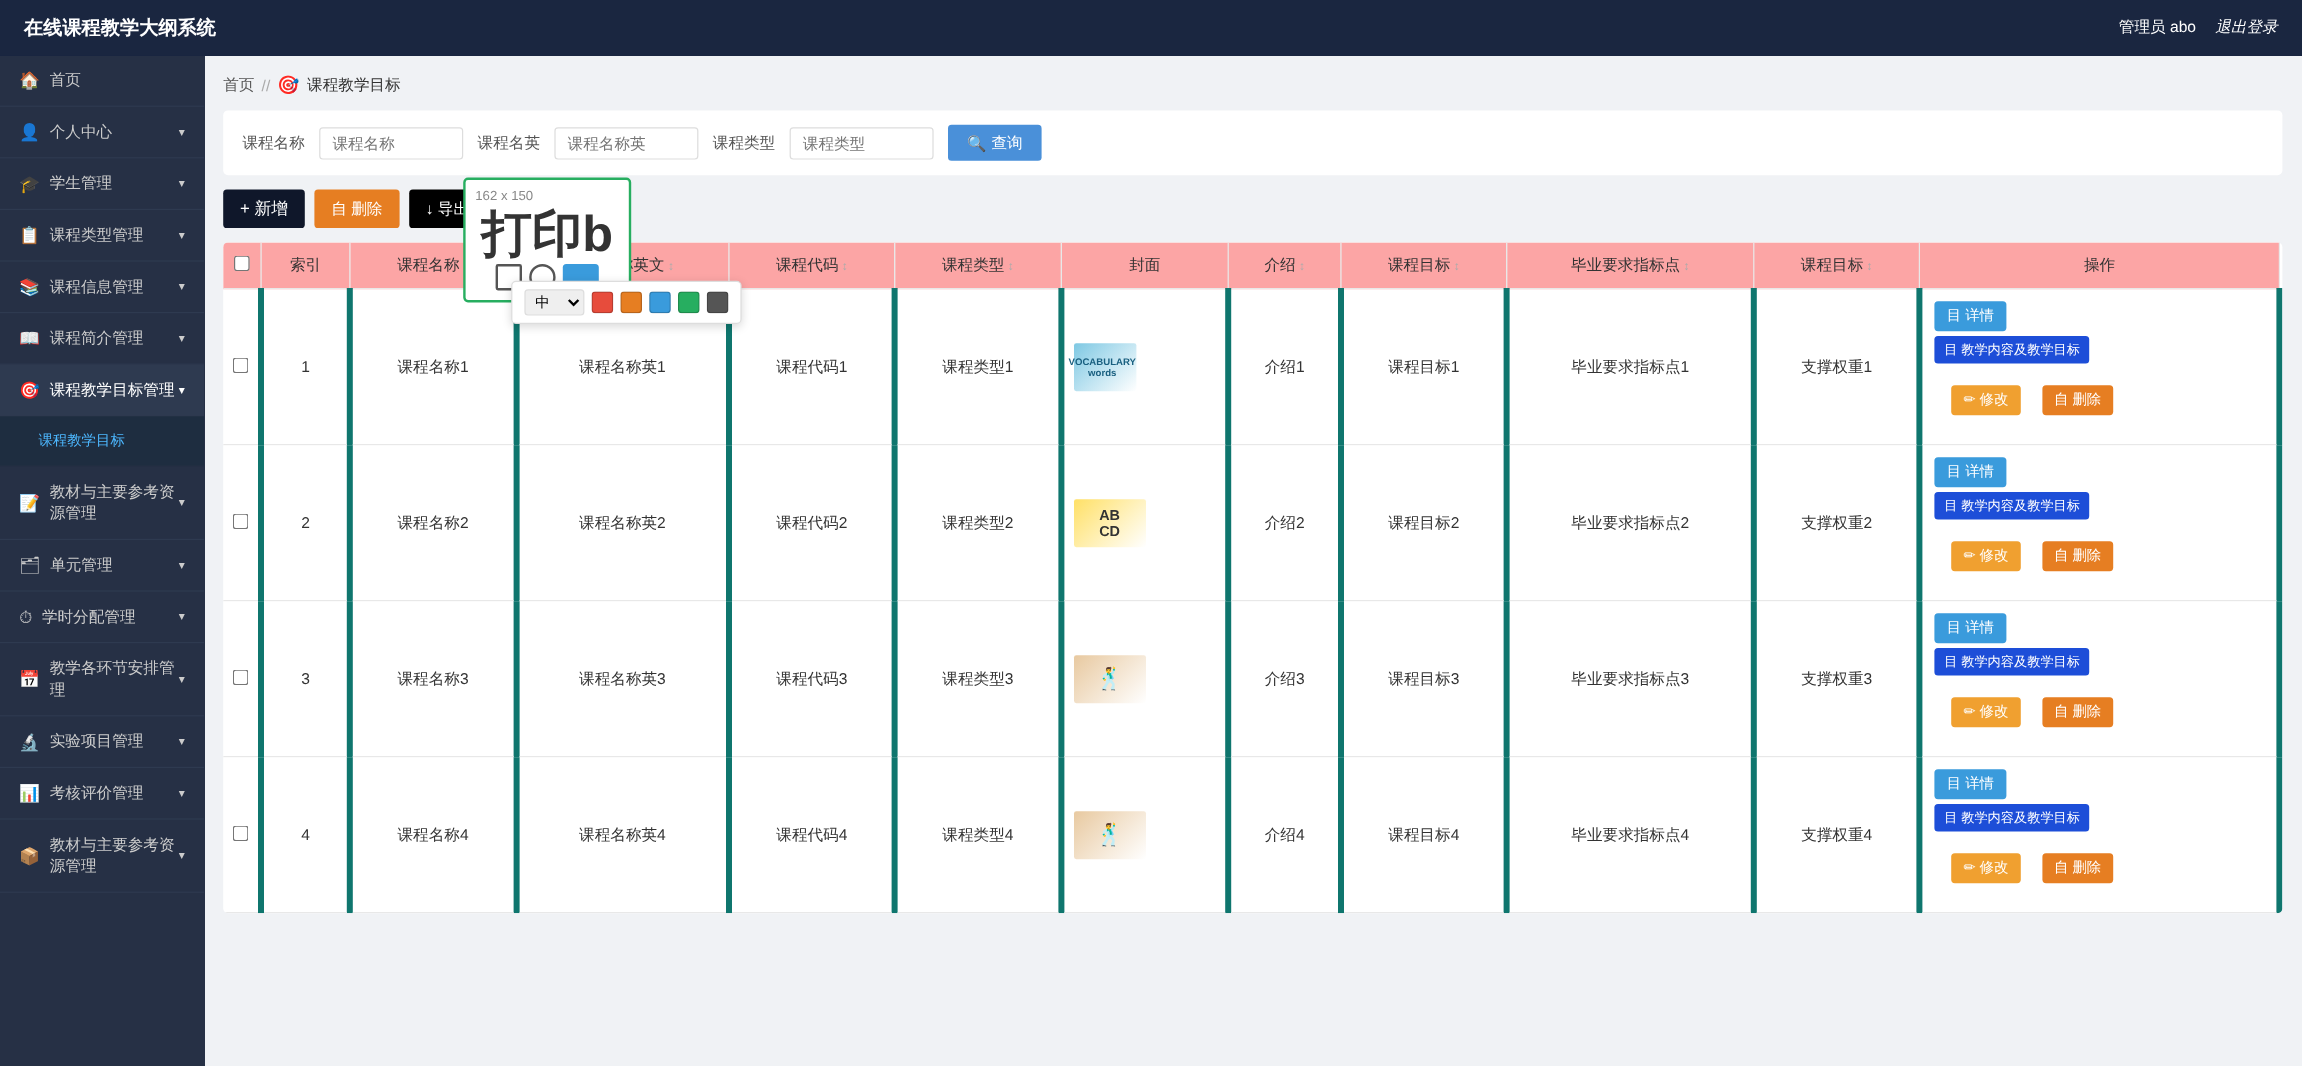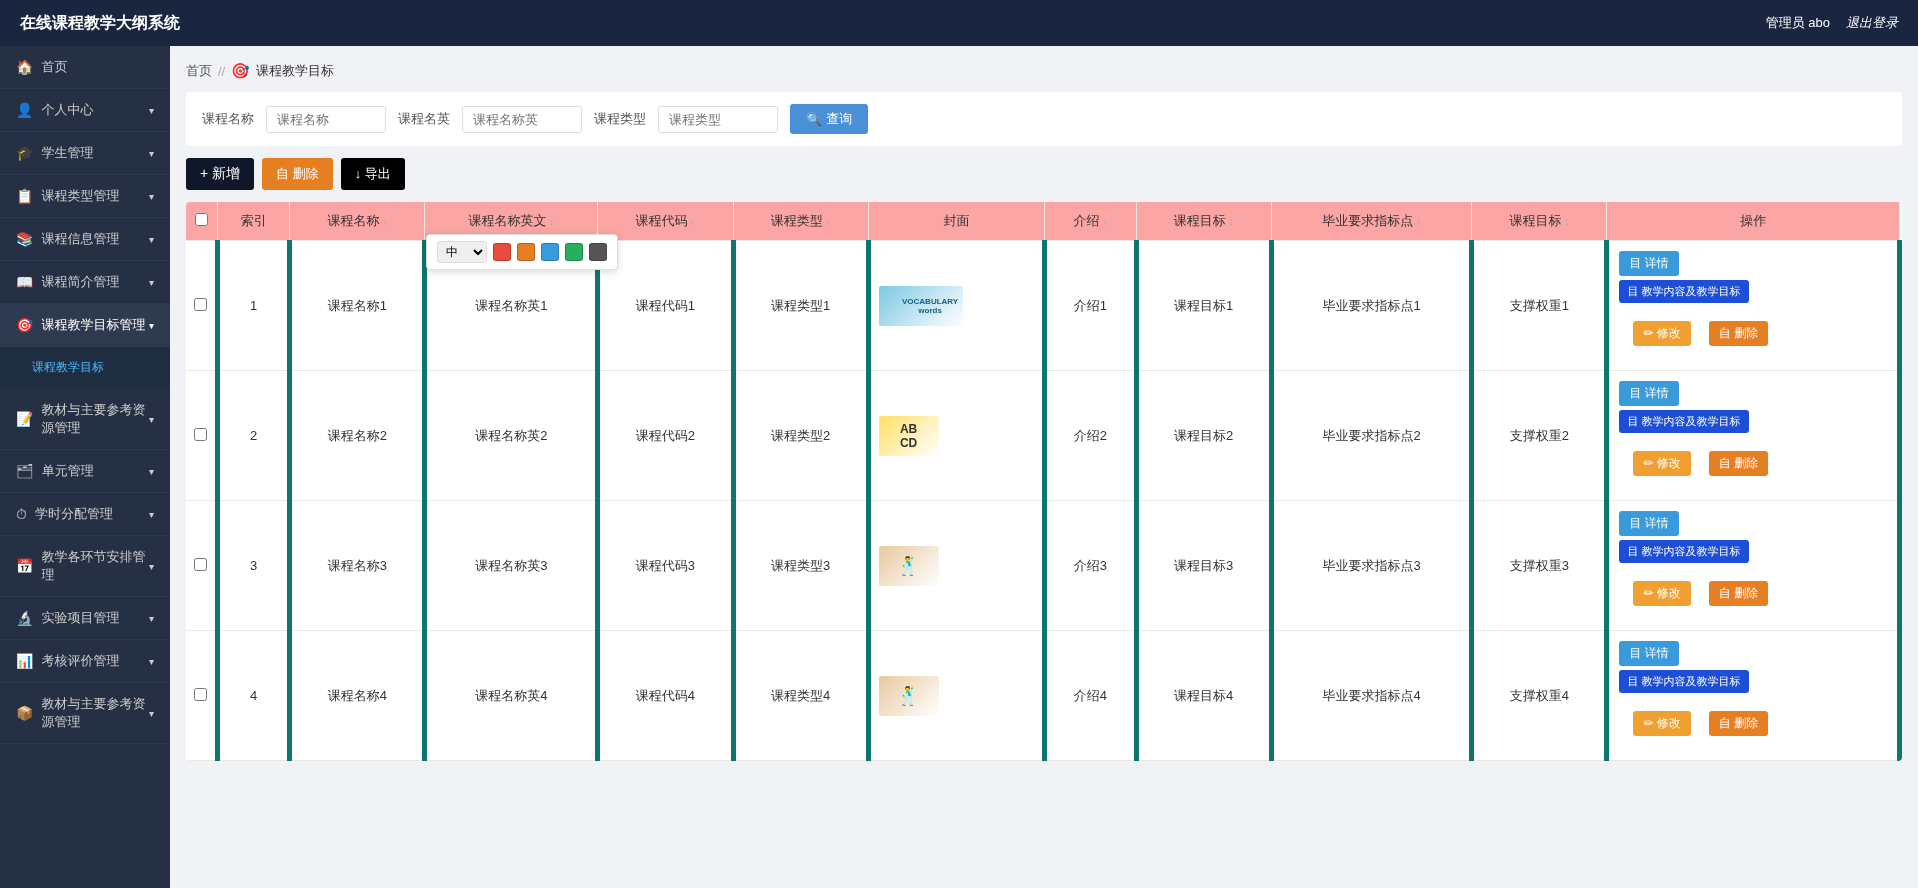--- a/index.html
+++ b/index.html
@@ -253,27 +253,27 @@
     .btn-detail { background: #3a9bdc; color: #fff; border: none; border-radius: 3px; padding: 4px 10px; font-size: 12px; cursor: pointer; margin: 2px; }
     .btn-teach { background: #1d4ed8; color: #fff; border: none; border-radius: 3px; padding: 4px 8px; font-size: 12px; cursor: pointer; margin: 2px; }
     .btn-edit { background: #f0a030; color: #fff; border: none; border-radius: 3px; padding: 4px 10px; font-size: 12px; cursor: pointer; margin: 16px; }
     .btn-del { background: #e67e22; color: #fff; border: none; border-radius: 3px; padding: 4px 10px; font-size: 12px; cursor: pointer; margin: 2px; }
 
     .checkbox-cell { width: 30px; }
     input[type="checkbox"] { cursor: pointer; }
 
     
     .img-words {
-      width: 84px; height: 40px;
+      width: 52px; height: 40px;
       background: linear-gradient(135deg, #7ec8e3, #fff);
       font-size: 8px;
       color: #333;
       display: flex;
       align-items: center;
-      justify-content: center;
+      justify-content: flex-end;
       border-radius: 2px;
       font-weight: bold;
       padding-left: 19px;
     }
     .img-abcd {
       width: 60px; height: 40px;
       background: linear-gradient(135deg, #ffe066, #fff);
       font-size: 9px;
       color: #333;
       display: flex;
@@ -444,20 +444,31 @@
       <span>🔍</span>
       <span>查询</span>
     </button>
   </div>
 
   <div class="action-bar">
     <button class="btn-add">+ 新增</button>
     <button class="btn-delete">自 删除</button>
     <button class="btn-export">↓ 导出</button>
 
+    <div class="print-popover">
+      <div class="print-popover-size">162 x 150</div>
+      <div class="print-text">
+        <span>打印</span><span style="color:#333;font-size:42px;">b</span>
+      </div>
+      <div class="print-controls">
+        <div class="print-ctrl-box"></div>
+        <div class="print-ctrl-circle"></div>
+        <div class="print-ctrl-blue"></div>
+      </div>
+    </div>
 
 
     <div class="color-picker-bar">
       <select class="color-size-select">
         <option>中</option>
         <option>小</option>
         <option>大</option>
       </select>
       <div class="color-dot" style="background:#e74c3c;"></div>
       <div class="color-dot" style="background:#e67e22;"></div>

